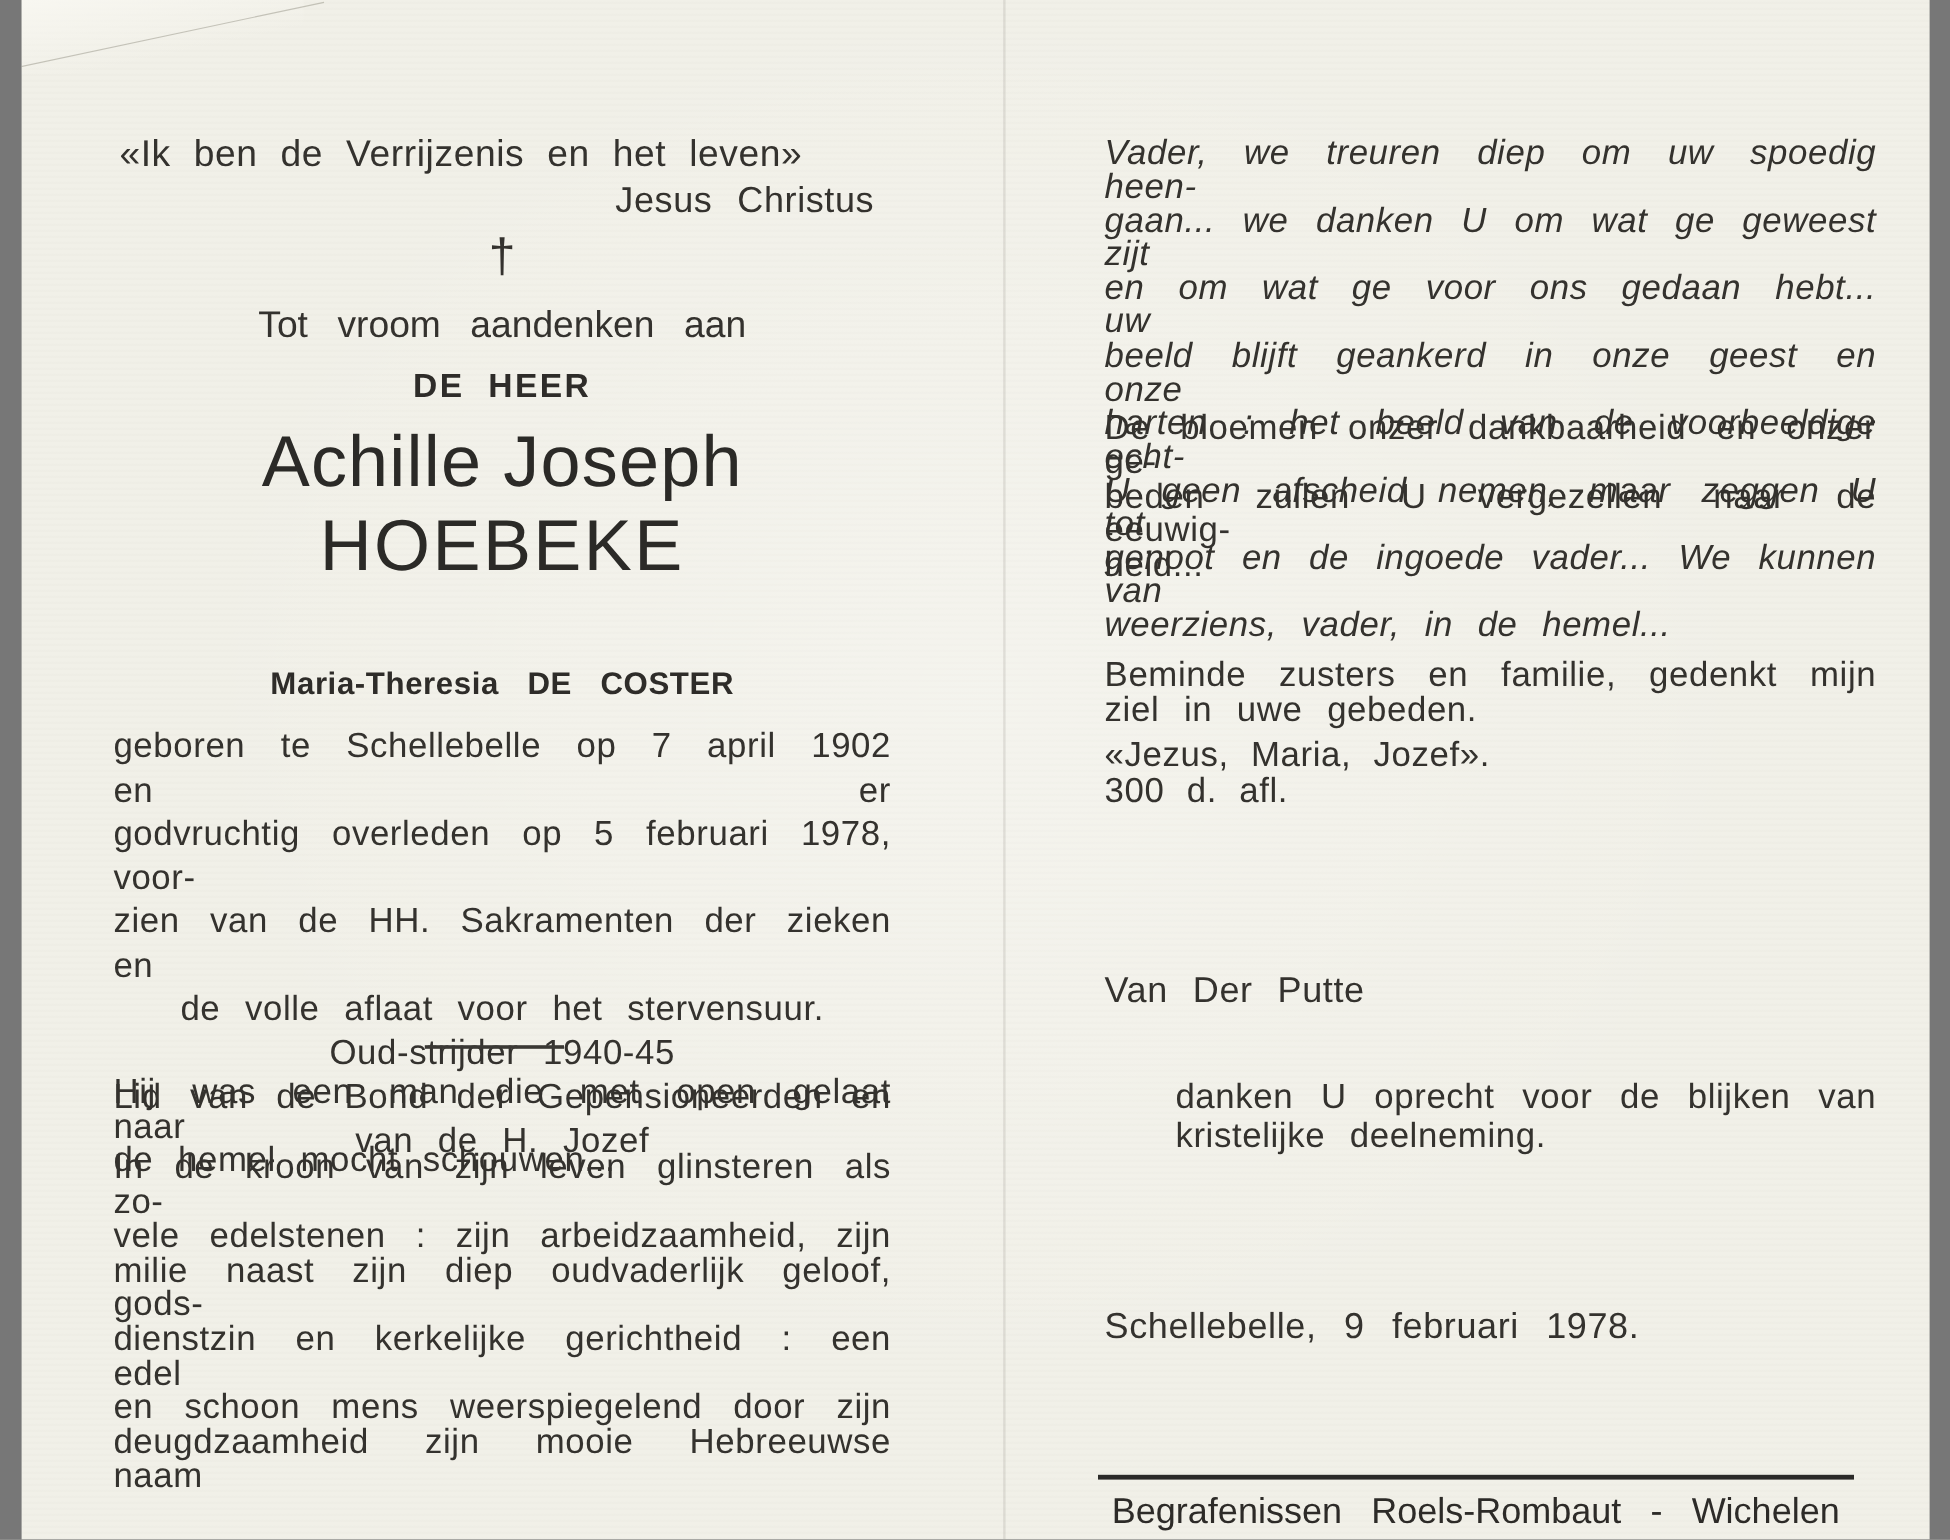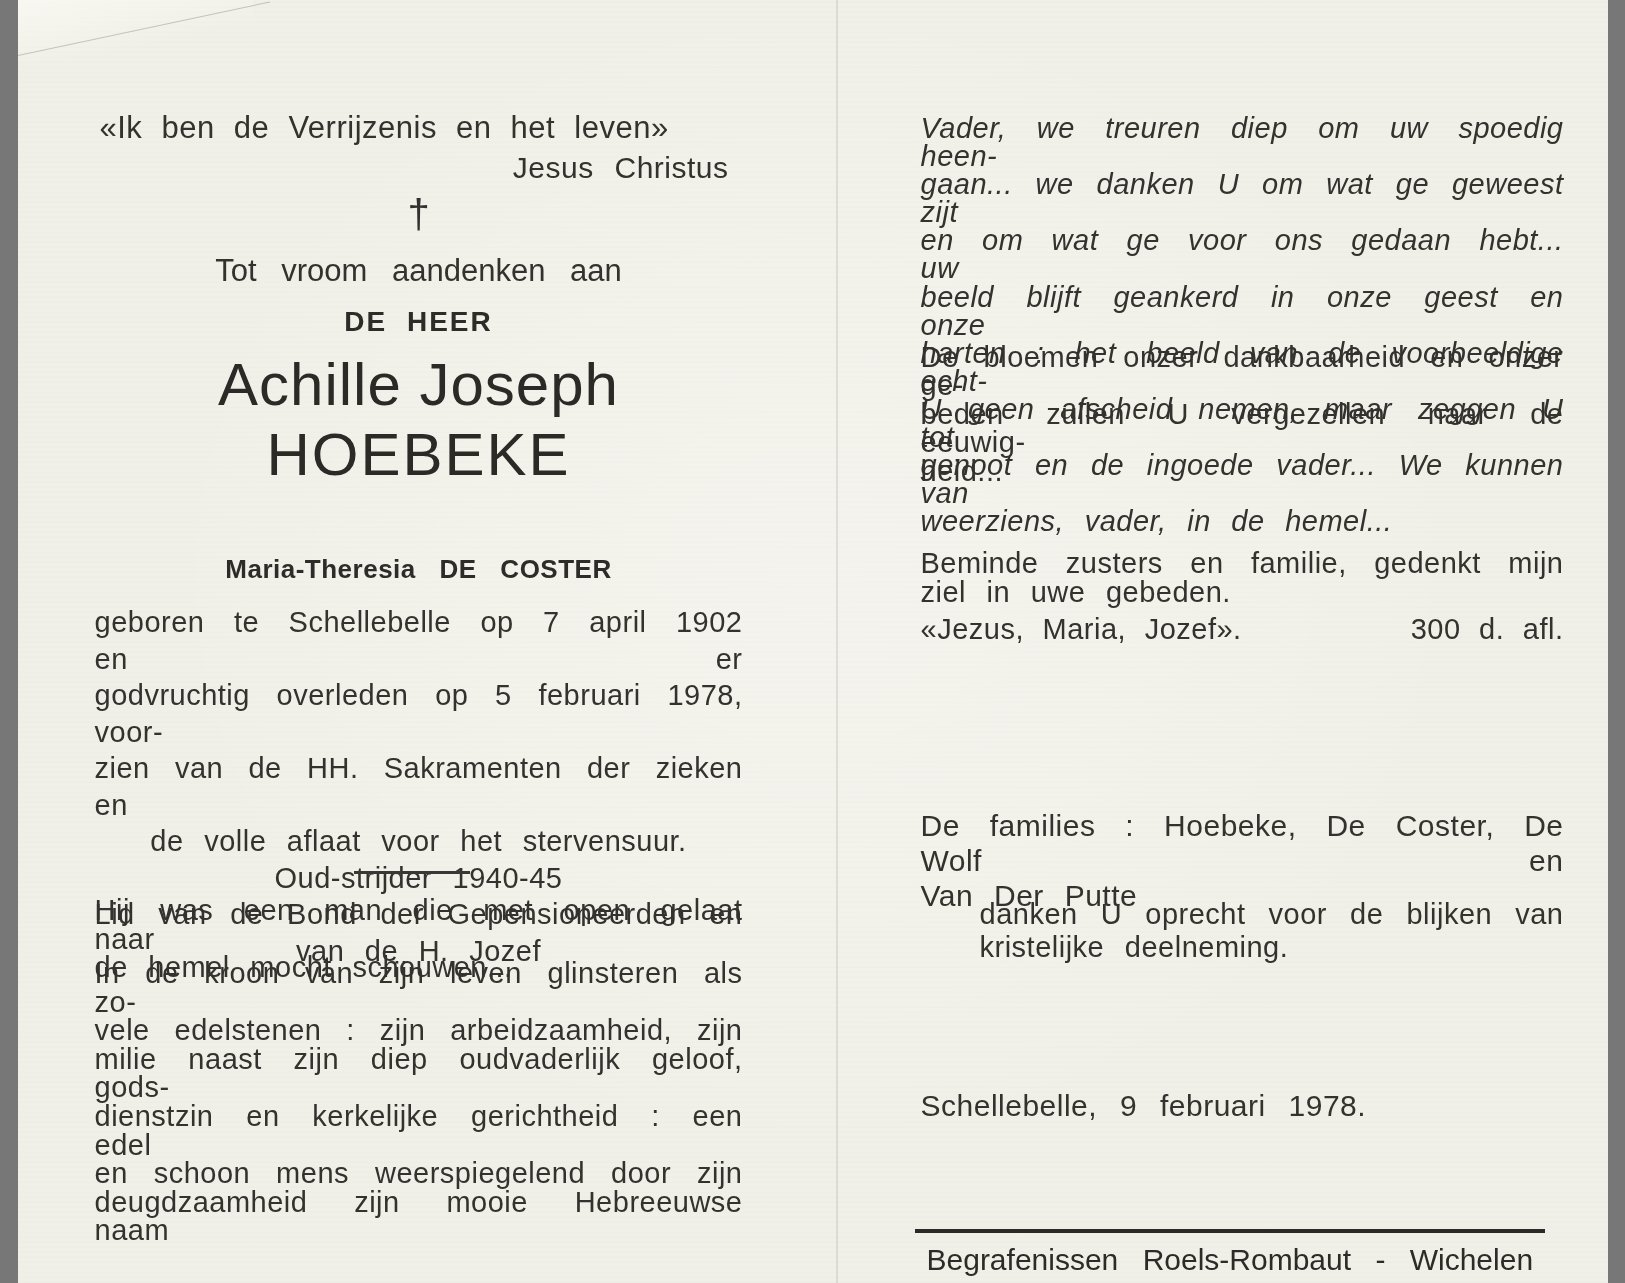--- a/index.html
+++ b/index.html
@@ -38,21 +38,21 @@
   .bio{top:604px;font-size:29px;line-height:36.5px;}
   .divider{position:absolute;left:259px;top:871px;width:116px;height:3px;background:#3a3834;}
   .refl1{top:896px;font-size:29px;line-height:28.6px;}
   .refl2{top:959px;font-size:29px;line-height:28.6px;}
 
   
   .p-farewell{top:114px;font-size:29px;line-height:28.1px;font-style:italic;}
   .p-flowers{top:343px;font-size:29px;line-height:28.4px;}
   .p-family{top:434px;font-size:29px;line-height:28.4px;}
   .p-sisters{top:549px;font-size:29px;line-height:28.6px;}
-  .prayer-row{top:614px;font-size:29px;line-height:30px;display:flex;justify-content:space-between;word-spacing:10px;letter-spacing:0.5px;}
+  .prayer-row{top:614px;font-size:29px;line-height:30px;display:flex;justify-content:space-between;word-spacing:10px;letter-spacing:0.5px;flex-direction:column;}
   .families{top:808px;font-size:30px;line-height:35px;}
   .gratitude{top:898px;font-size:29px;line-height:33px;padding-left:59px;}
   .dateline{top:1089px;font-size:30px;line-height:34px;word-spacing:14px;letter-spacing:0.5px;}
   .footer-text{top:1243px;font-size:30px;line-height:34px;word-spacing:16px;padding-left:6px;color:#2d2b28;}
 
   .footer-rule{position:absolute;left:897px;top:1229px;width:630px;height:4px;background:#2b2a28;}
   .fold-line{position:absolute;left:818px;top:0;width:2px;height:100%;background:rgba(150,147,135,0.22);}
   .corner-crease-area{position:absolute;left:0;top:0;width:235px;height:62px;background:linear-gradient(168deg,#f8f7f1 0%,rgba(248,247,241,0) 65%);}
   .corner-crease-line{position:absolute;left:-20px;top:30px;width:275px;height:1px;background:rgba(140,137,125,0.45);transform:rotate(-12deg);}
 </style>
@@ -126,21 +126,20 @@
       <div class="line j">Beminde zusters en familie, gedenkt mijn</div>
       <div class="line l">ziel in uwe gebeden.</div>
     </div>
 
     <div class="blk prayer-row">
       <span>«Jezus, Maria, Jozef».</span>
       <span>300 d. afl.</span>
     </div>
 
     <div class="blk families">
-      <div class="line j">De families : Hoebeke, De Coster, De Wolf en</div>
       <div class="line l">Van Der Putte</div>
     </div>
 
     <div class="blk gratitude">
       <div class="line j">danken U oprecht voor de blijken van</div>
       <div class="line l">kristelijke deelneming.</div>
     </div>
 
     <div class="blk dateline l">Schellebelle, 9 februari 1978.</div>
     <div class="blk footer-text l">Begrafenissen Roels-Rombaut - Wichelen</div>

